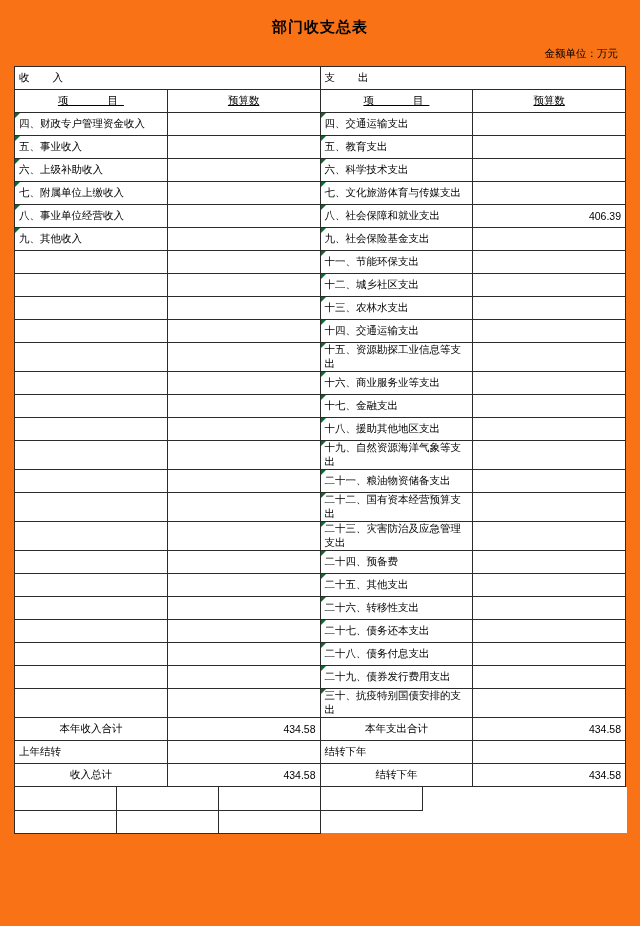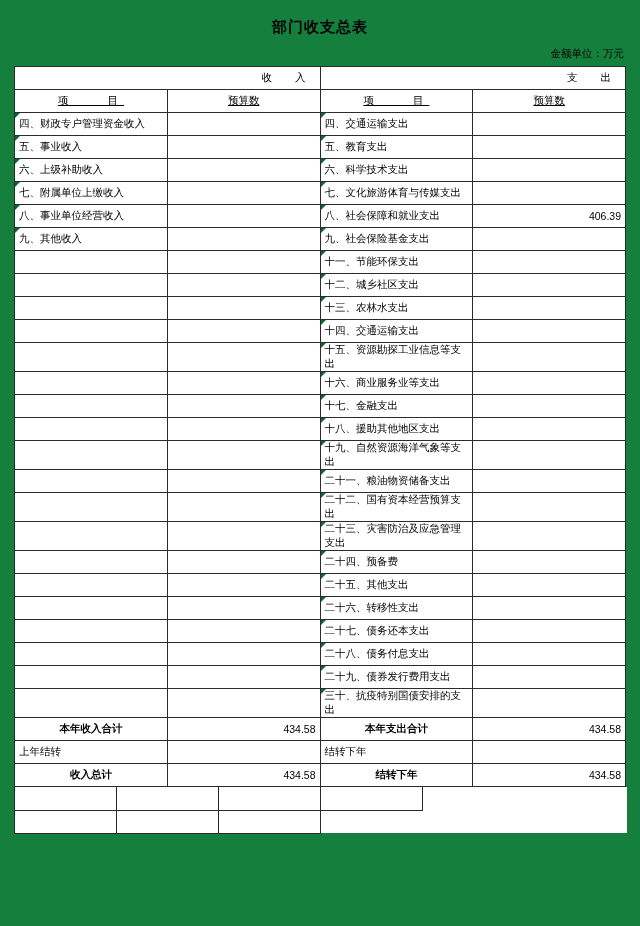--- a/index.html
+++ b/index.html
@@ -5,37 +5,37 @@
   * { box-sizing: border-box; }
   html, body {
     margin: 0; padding: 0;
     background: #ffffff;
     font-family: "Liberation Sans", "DejaVu Sans", sans-serif;
   }
   .page {
     position: relative;
     width: 640px;
     height: 926px;
-    background: #15803d;
+    background: #f97316;
     overflow: hidden;
   }
   .title {
     text-align: center;
     font-size: 15px;
     font-weight: bold;
     color: #000;
     letter-spacing: 1px;
     padding-top: 18px;
     padding-bottom: 10px;
   }
   .unit-row {
     text-align: right;
     font-size: 10.5px;
     color: #000;
-    padding-right: 16px;
+    padding-right: 22px;
     padding-bottom: 5px;
   }
   .table-wrap {
     padding: 0 14px 0 14px;
   }
   table.sheet {
     border-collapse: collapse;
     width: 612px;
     table-layout: fixed;
   }
@@ -45,35 +45,35 @@
     font-size: 10.5px;
     color: #000;
     padding: 0 4px;
     vertical-align: middle;
     position: relative;
     background: #fff;
   }
   .c-item { width: 204px; }
   .c-num  { width: 102px; }
   .hdr-group {
-    text-align: right;
+    text-align: left;
     letter-spacing: 10px;
     font-size: 11px;
   }
   .hdr-sub {
     text-align: center;
     font-size: 10.5px;
     text-decoration: underline;
   }
   .hdr-sub.item { letter-spacing: 6px; }
   .num {
     text-align: right;
     padding-right: 6px;
   }
-  .ctr { text-align: center; font-weight: bold; }
+  .ctr { text-align: center; }
   .lft { text-align: left; }
   .mark::before {
     content: "";
     position: absolute;
     top: 0; left: 0;
     border-top: 5px solid #0b6b2f;
     border-right: 5px solid transparent;
   }
   .tail {
     padding: 0 14px;

